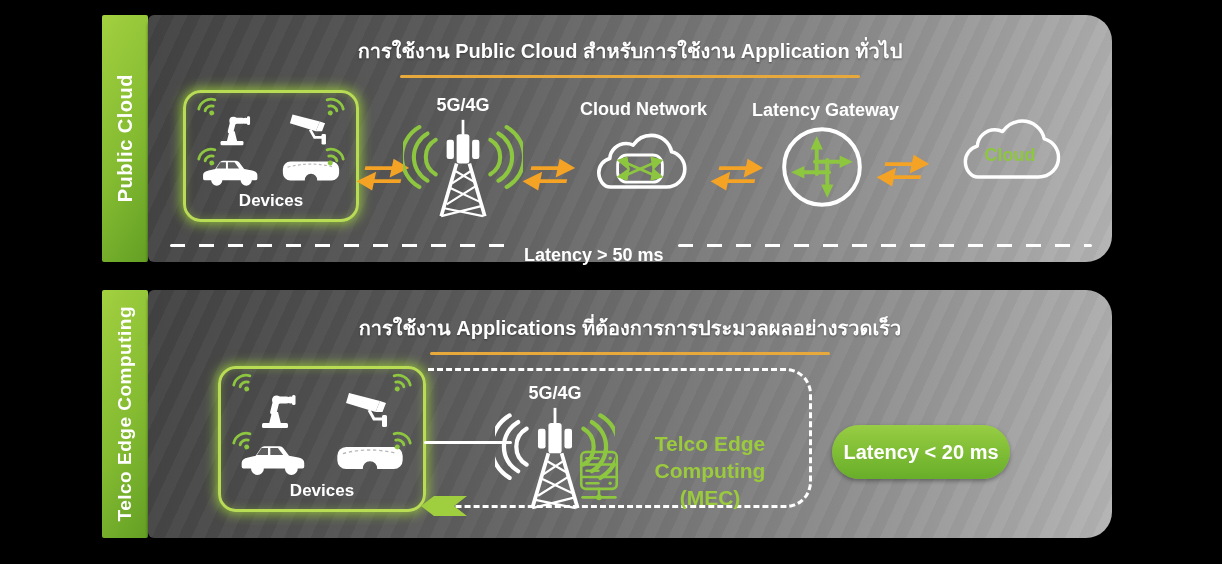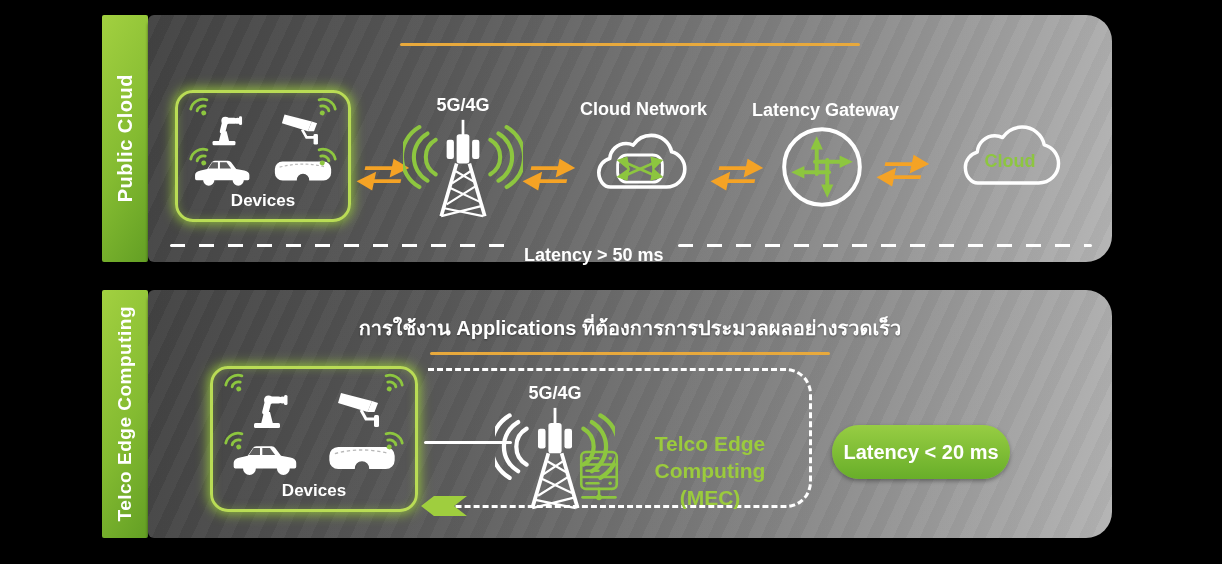--- a/index.html
+++ b/index.html
@@ -33,21 +33,21 @@
     margin:0;color:#fff;font-size:20px;font-weight:bold;white-space:nowrap;
     text-shadow:0 1px 2px rgba(0,0,0,.4);
   }
   .title-underline{height:3px;background:#e8a93c;border-radius:2px;margin:8px auto 0;}
   .u-top{width:460px;}
   .u-bottom{width:400px;}
 
   .devices-box{
     position:absolute;border:3px solid #b9dc55;border-radius:18px;
     box-shadow:0 0 12px 2px rgba(160,214,58,.8), inset 0 0 8px rgba(160,214,58,.35);
-    display:flex;flex-direction:column;padding:8px 6px 6px;box-sizing:border-box;
+    display:flex;flex-direction:column;padding:8px 6px 6px;box-sizing:border-box;margin-left:8px;
   }
   .devices-grid{flex:1;display:grid;grid-template-columns:1fr 1fr;}
   .device{position:relative;display:flex;align-items:center;justify-content:center;}
   .devices-label{text-align:center;color:#fff;font-weight:bold;font-size:17px;padding-bottom:2px;}
   .wifi{position:absolute;width:28px;height:23px;}
   .wifi.tl{left:2px;top:-6px;transform:rotate(-30deg);}
   .wifi.tr{right:2px;top:-6px;transform:rotate(30deg);}
 
   .node{position:absolute;text-align:center;}
   .node-label{color:#fff;font-weight:bold;font-size:18px;white-space:nowrap;margin-bottom:2px;}
@@ -90,20 +90,21 @@
 <div class="stage">
 
   <section class="row row-top">
     <div class="side-bar">
       <span class="side-label">Public Cloud</span>
     </div>
 
     <div class="panel">
 
       <div class="panel-title-wrap">
+        <h2 class="panel-title">การใช้งาน Public Cloud สำหรับการใช้งาน Application ทั่วไป</h2>
         <div class="title-underline u-top"></div>
       </div>
 
       <div class="devices-box" style="left:27px;top:75px;width:176px;height:132px;">
         <div class="devices-grid">
           <div class="device">
             <svg class="wifi tl" viewBox="0 0 30 24">
               <g fill="none" stroke="#8dc63f" stroke-width="3" stroke-linecap="round">
                 <path d="M10,14.5 a7,7 0 0 1 10,0"></path>
                   <path d="M5,9.5 a13.5,13.5 0 0 1 20,0"></path>
@@ -260,21 +261,21 @@
 
       <svg class="exchange" style="left:728px;top:138px;" viewBox="-6 0 70 40">
         <g transform="skewX(-12)" stroke="#f5a325" stroke-width="5" fill="#f5a325">
           <line x1="8" y1="11" x2="46" y2="11"></line>
             <polygon points="45,3 60,11 45,19"></polygon>
           <line x1="58" y1="28" x2="20" y2="28"></line>
             <polygon points="21,20 6,28 21,36"></polygon>
         </g>
       </svg>
 
-      <div class="cloud-node" style="left:797px;top:96px;width:130px;height:92px;">
+      <div class="cloud-node" style="left:797px;top:90px;width:130px;height:92px;">
         <svg width="130" height="92" viewBox="0 0 150 100">
           <path d="M38,80 H108 C121,80 131,70 131,57.5 C131,47 124,38.5 114.5,36 C112,24 101.5,15.5 89,15.5 C79.5,15.5 71.5,20.3 66.5,27.6 C63.8,26.3 60.8,25.6 57.6,25.6 C46.8,25.6 38,33.9 37.2,44.4 C29.3,46.6 23.5,53.6 23.5,62 C23.5,71.9 30,80 38,80 Z" fill="none" stroke="#fff" stroke-width="4" stroke-linejoin="round"></path>
         </svg>
         <div class="cloud-word">Cloud</div>
       </div>
 
       <div class="latency-line">
         <div class="dash-seg dash-left"></div>
         <span class="latency-text">Latency &gt; 50 ms</span>
         <div class="dash-seg dash-right"></div>

